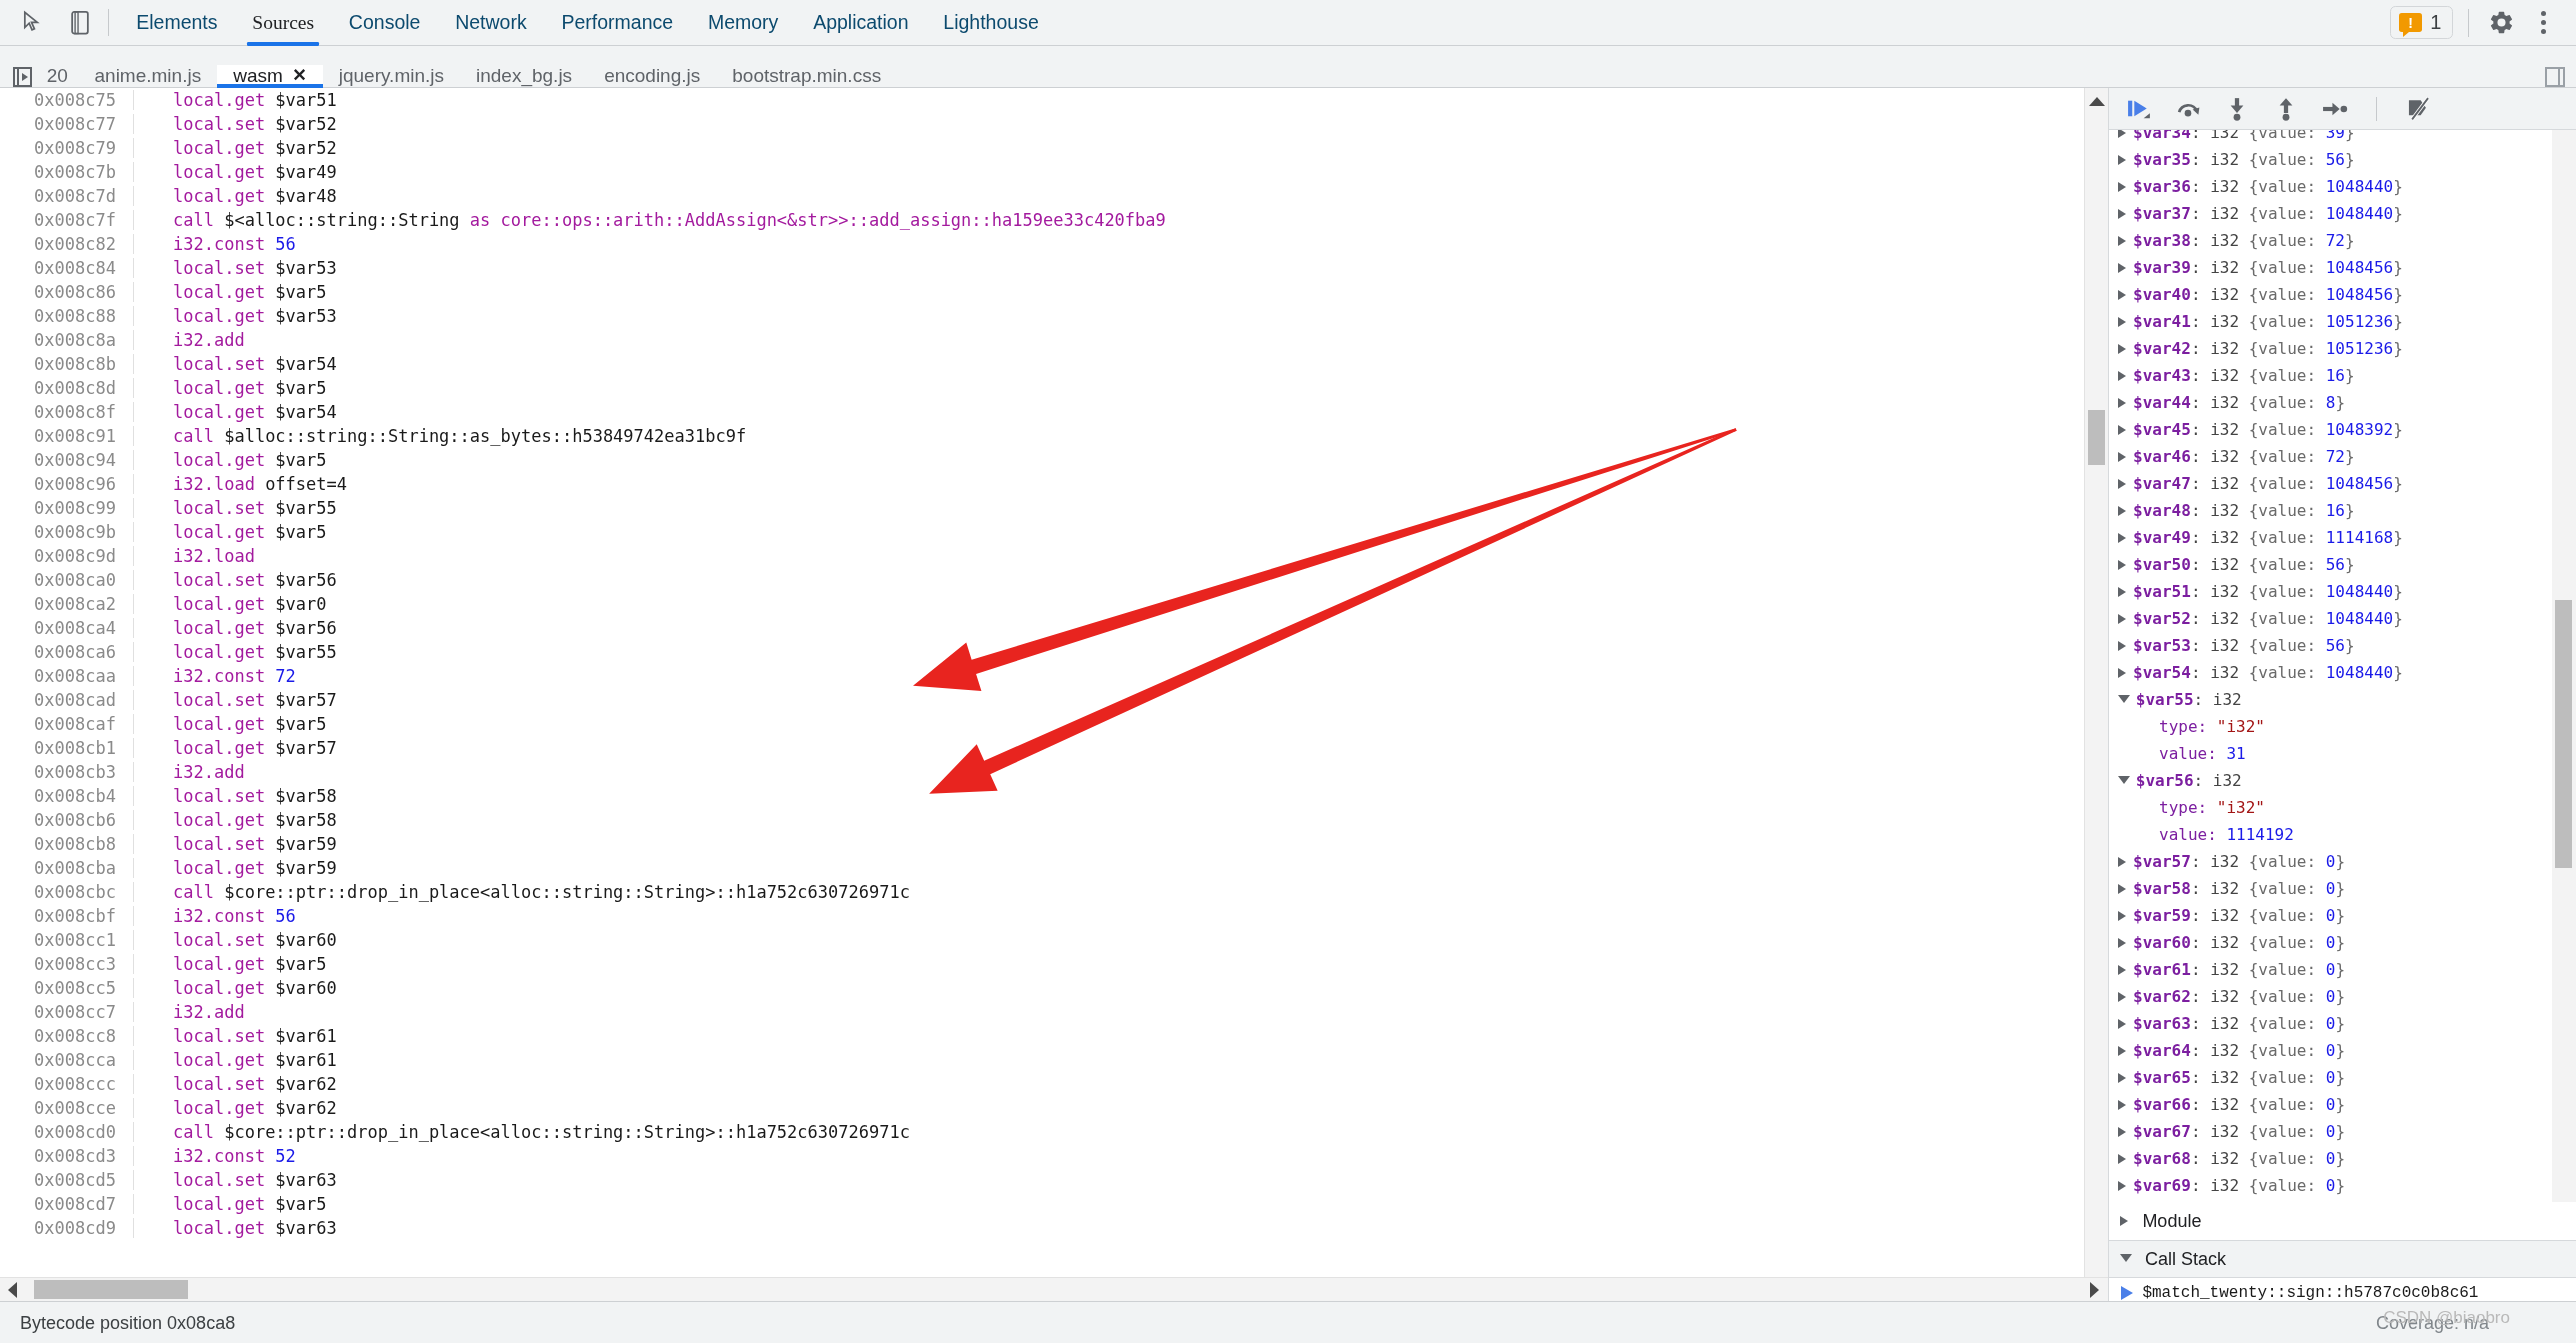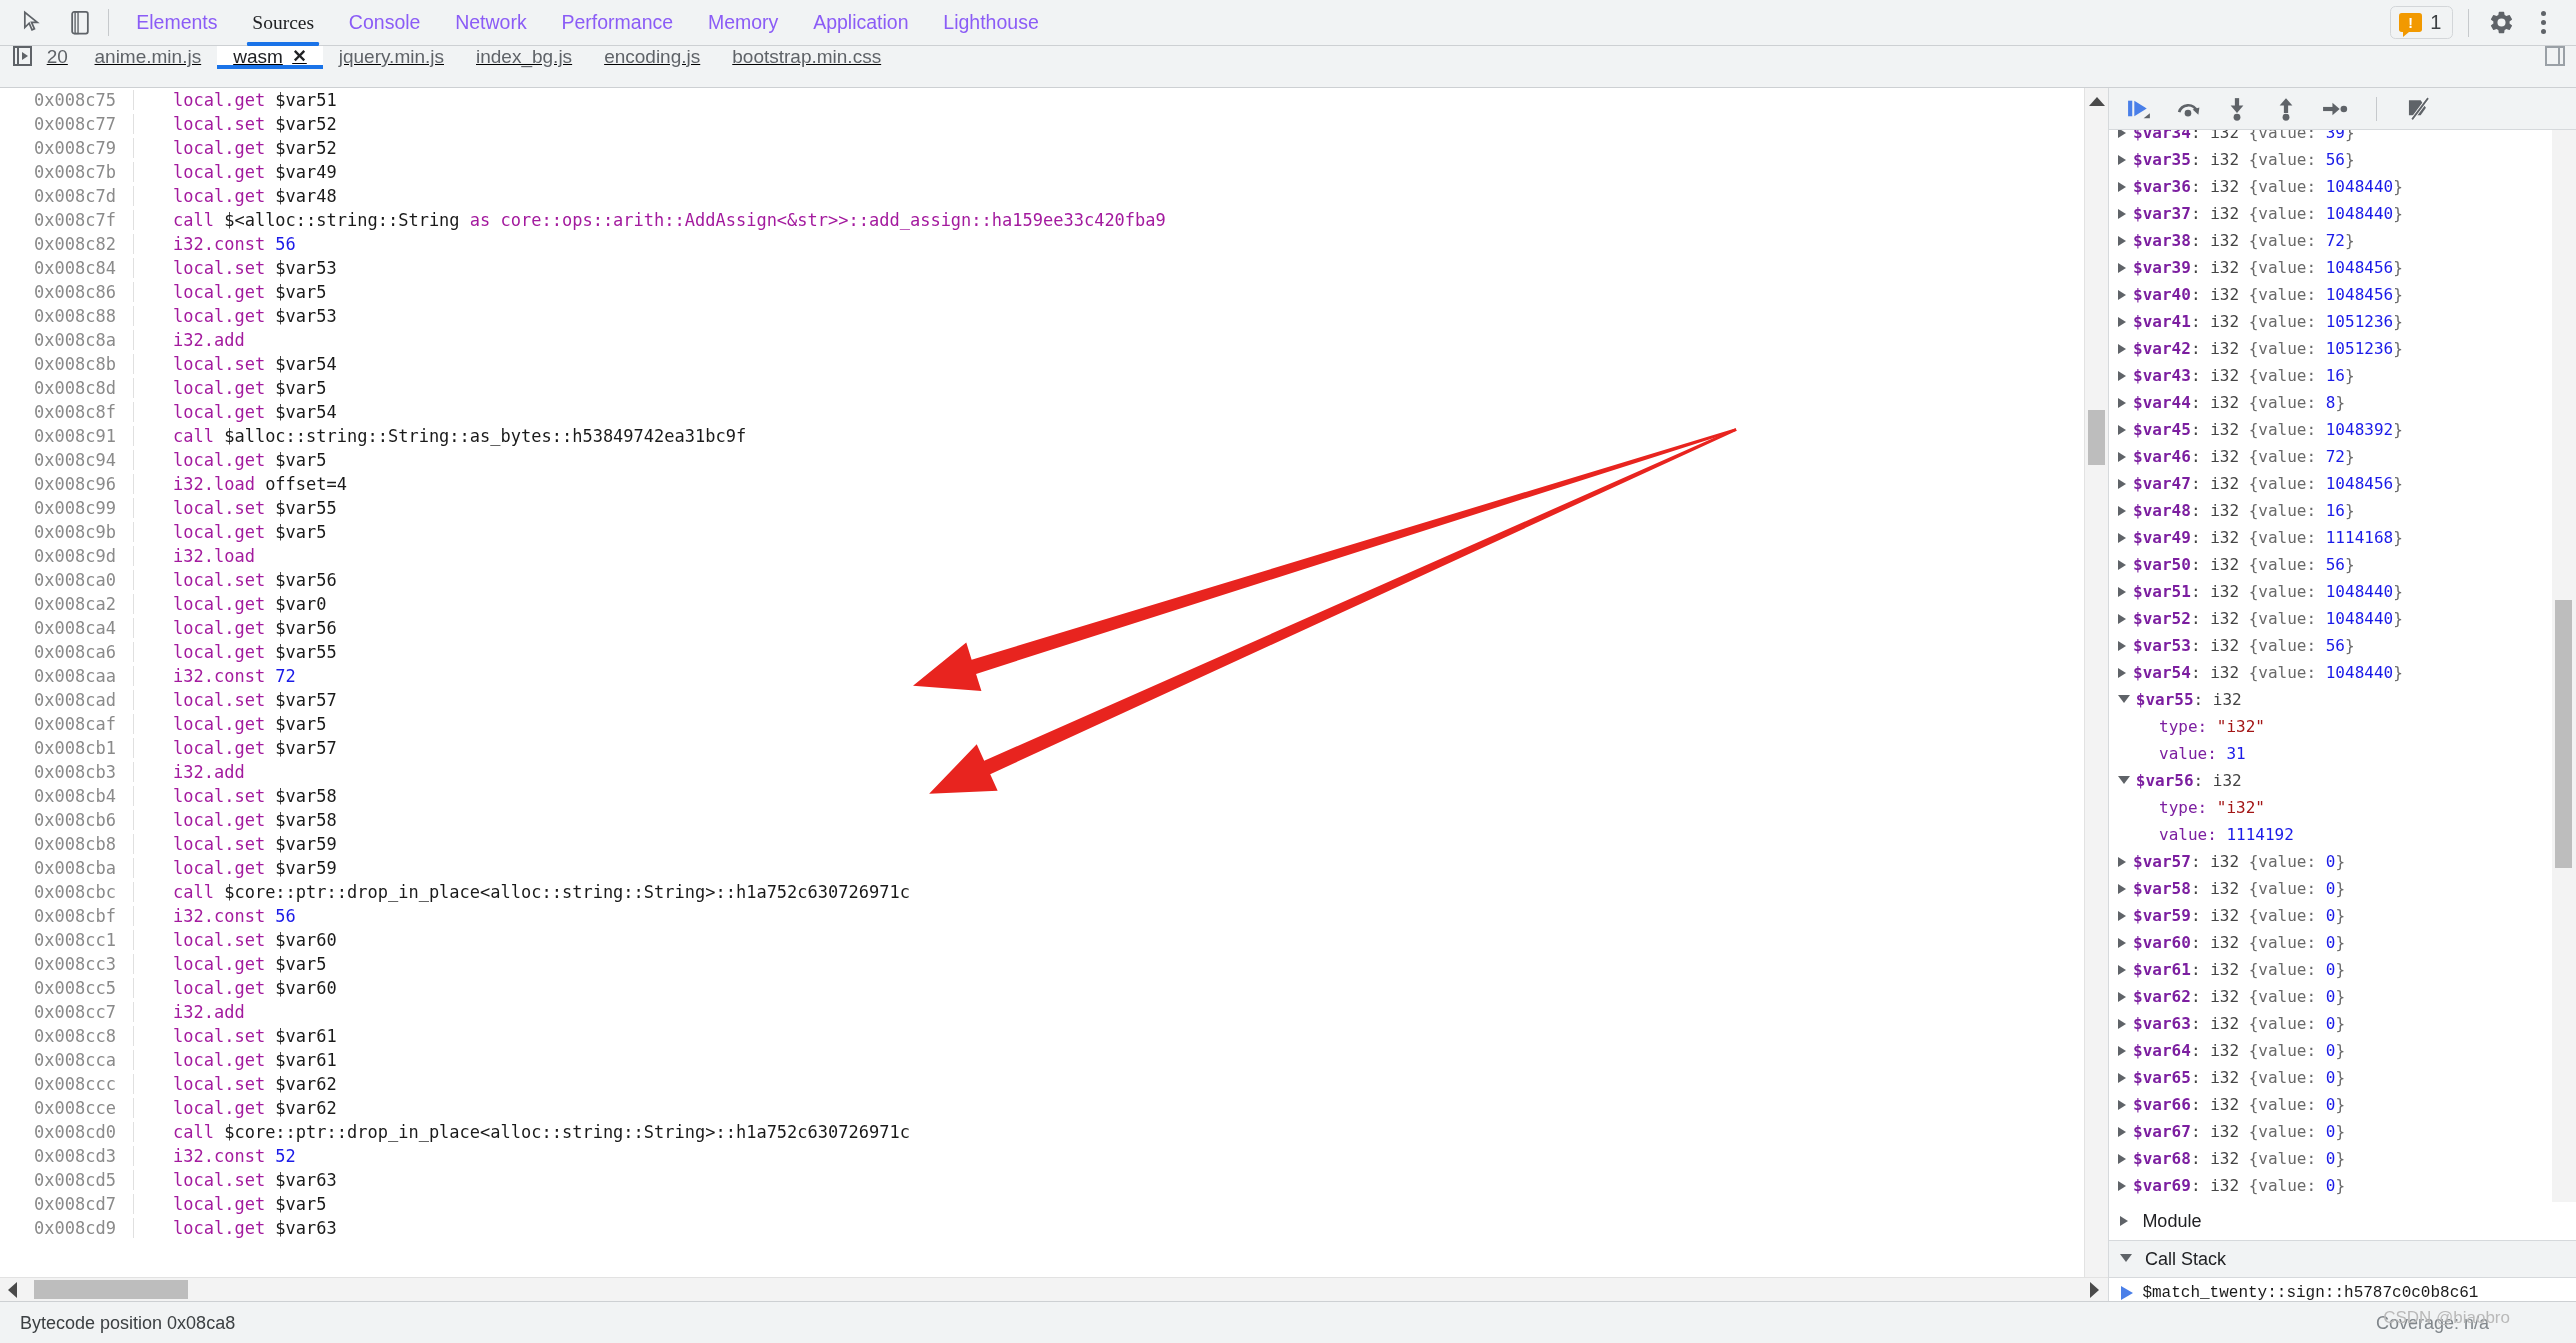--- a/index.html
+++ b/index.html
@@ -11,43 +11,43 @@
               background:#f1f3f4; position:relative; }
 
   .main-tabbar { height:46px; flex:0 0 46px; display:flex; align-items:center;
                  background:#f1f3f4; border-bottom:1.3px solid #cdd0d3; }
   .dock-icons { display:flex; align-items:center; padding-left:13.4px; gap:9.4px; }
   .dk-btn { width:38px; height:38px; display:flex; align-items:center; justify-content:center;
             border-radius:2.7px; }
   .tb-sep { width:1.3px; height:27px; background:#c6c9cc; margin:0 9.4px; }
 
   .panel-tabs { display:flex; align-items:stretch; height:100%; }
-  .ptab { display:flex; align-items:center; padding:0 17.4px; font-size:19.5px; color:#8b5cf6;
+  .ptab { display:flex; align-items:center; padding:0 17.4px; font-size:19.5px; color:#0c4a6e;
           position:relative; white-space:nowrap; }
   .ptab.active { color:#202124;font-family:Liberation Serif, serif; }
   .ptab.active::after { content:""; position:absolute; left:12px; right:12px; bottom:-1.3px;
                         height:4px; background:#1a73e8; border-radius:1.3px; }
   .toolbar-right { margin-left:auto; display:flex; align-items:center; padding-right:14.8px; gap:5.4px; }
   .warn-chip { display:flex; align-items:center; gap:8px; border:1.3px solid #d3d6d9;
                border-radius:5.4px; padding:4px 10.7px 4px 8px; background:#f1f3f4; }
   .warn-badge { width:23px; height:19px; background:#f29900; border-radius:2.7px;
                 position:relative; display:flex; align-items:center; justify-content:center; }
   .warn-badge::after { content:""; position:absolute; bottom:-4.7px; left:3.4px;
                        border-left:6px solid #f29900; border-bottom:5.4px solid transparent; }
   .warn-badge i { font-style:normal; color:#fff; font-size:14px; font-weight:bold; line-height:1; }
   .warn-count { font-size:20px; color:#3c4043; }
   .vsep { width:1.3px; height:28px; background:#c6c9cc; margin:0 9.4px; }
   .iconbtn { width:36px; height:36px; display:flex; align-items:center; justify-content:center;
              border-radius:2.7px; }
   .kebab { display:flex; flex-direction:column; gap:3.4px; align-items:center; }
   .kebab span { width:5.4px; height:5.4px; border-radius:50%; background:#5f6368; display:block; }
 
   
-  .file-tabbar { height:42px; flex:0 0 42px; display:flex; align-items:flex-start;
-                 background:#f1f3f4; border-bottom:1.3px solid #cdd0d3;text-decoration:underline; }
+  .file-tabbar { height:42px; flex:0 0 42px; display:flex; align-items:flex-end;
+                 background:#f1f3f4; border-bottom:1.3px solid #cdd0d3; }
   .nav-toggle { width:44px; display:flex; align-items:center; justify-content:center; }
   .nav-toggle .glyph { width:19px; height:20px; border:2px solid #5f6368; position:relative; }
   .nav-toggle .glyph::before { content:""; position:absolute; left:2.7px; top:0; bottom:0; width:2px; background:#5f6368; }
   .nav-toggle .glyph::after { content:""; position:absolute; left:7.4px; top:4px;
         border-left:6.7px solid #5f6368; border-top:4px solid transparent; border-bottom:4px solid transparent; }
   .badge20 { display:flex; align-items:center; font-size:19px; color:#5f6368; padding:0 10.7px 0 2.7px; }
   .ftab { display:flex; align-items:center; padding:0 16px; font-size:19px; color:#5f6368;
           position:relative; white-space:nowrap; gap:9.4px; }
   .ftab.active { color:#202124; background:#fff; }
   .ftab.active::after { content:""; position:absolute; left:0; right:0; bottom:-1.3px;

